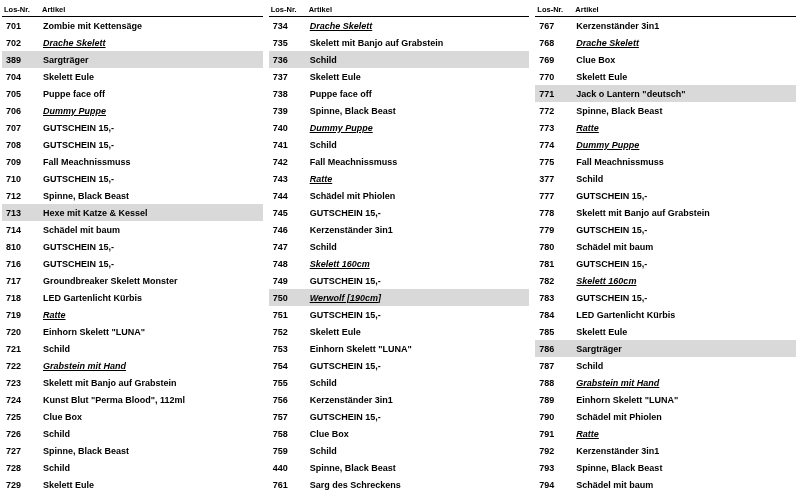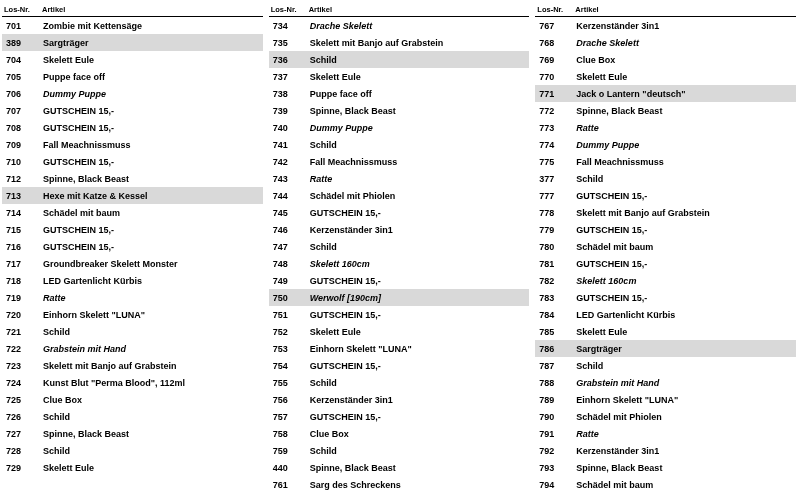--- a/index.html
+++ b/index.html
@@ -64,20 +64,21 @@
   }
   table.lots td.art {
     text-align: left;
   }
   tr.shaded td {
     background: #d9d9d9;
   }
   tr.italic td.art {
     font-style: italic;
     font-weight: bold;
+    text-decoration: underline;
   }
   tr.bold td.art {
     font-weight: bold;
   }
   .colsep {
     width: 6px;
     flex: 0 0 6px;
   }
 </style>
 </head>
@@ -90,20 +91,24 @@
         <tr>
           <th class="nr">Los-Nr.</th>
           <th>Artikel</th>
         </tr>
       </thead>
       <tbody>
           <tr class="bold">
             <td class="nr">701</td>
             <td class="art">Zombie mit Kettensäge</td>
           </tr>
+          <tr class="italic">
+            <td class="nr">702</td>
+            <td class="art">Drache Skelett</td>
+          </tr>
           <tr class="shaded bold">
             <td class="nr">389</td>
             <td class="art">Sargträger</td>
           </tr>
           <tr class="bold">
             <td class="nr">704</td>
             <td class="art">Skelett Eule</td>
           </tr>
           <tr class="bold">
             <td class="nr">705</td>
@@ -135,21 +140,21 @@
           </tr>
           <tr class="shaded bold">
             <td class="nr">713</td>
             <td class="art">Hexe mit Katze &amp; Kessel</td>
           </tr>
           <tr class="bold">
             <td class="nr">714</td>
             <td class="art">Schädel mit baum</td>
           </tr>
           <tr class="bold">
-            <td class="nr">715</td>
+            <td class="nr">810</td>
             <td class="art">GUTSCHEIN 15,-</td>
           </tr>
           <tr class="bold">
             <td class="nr">716</td>
             <td class="art">GUTSCHEIN 15,-</td>
           </tr>
           <tr class="bold">
             <td class="nr">717</td>
             <td class="art">Groundbreaker Skelett Monster</td>
           </tr>

